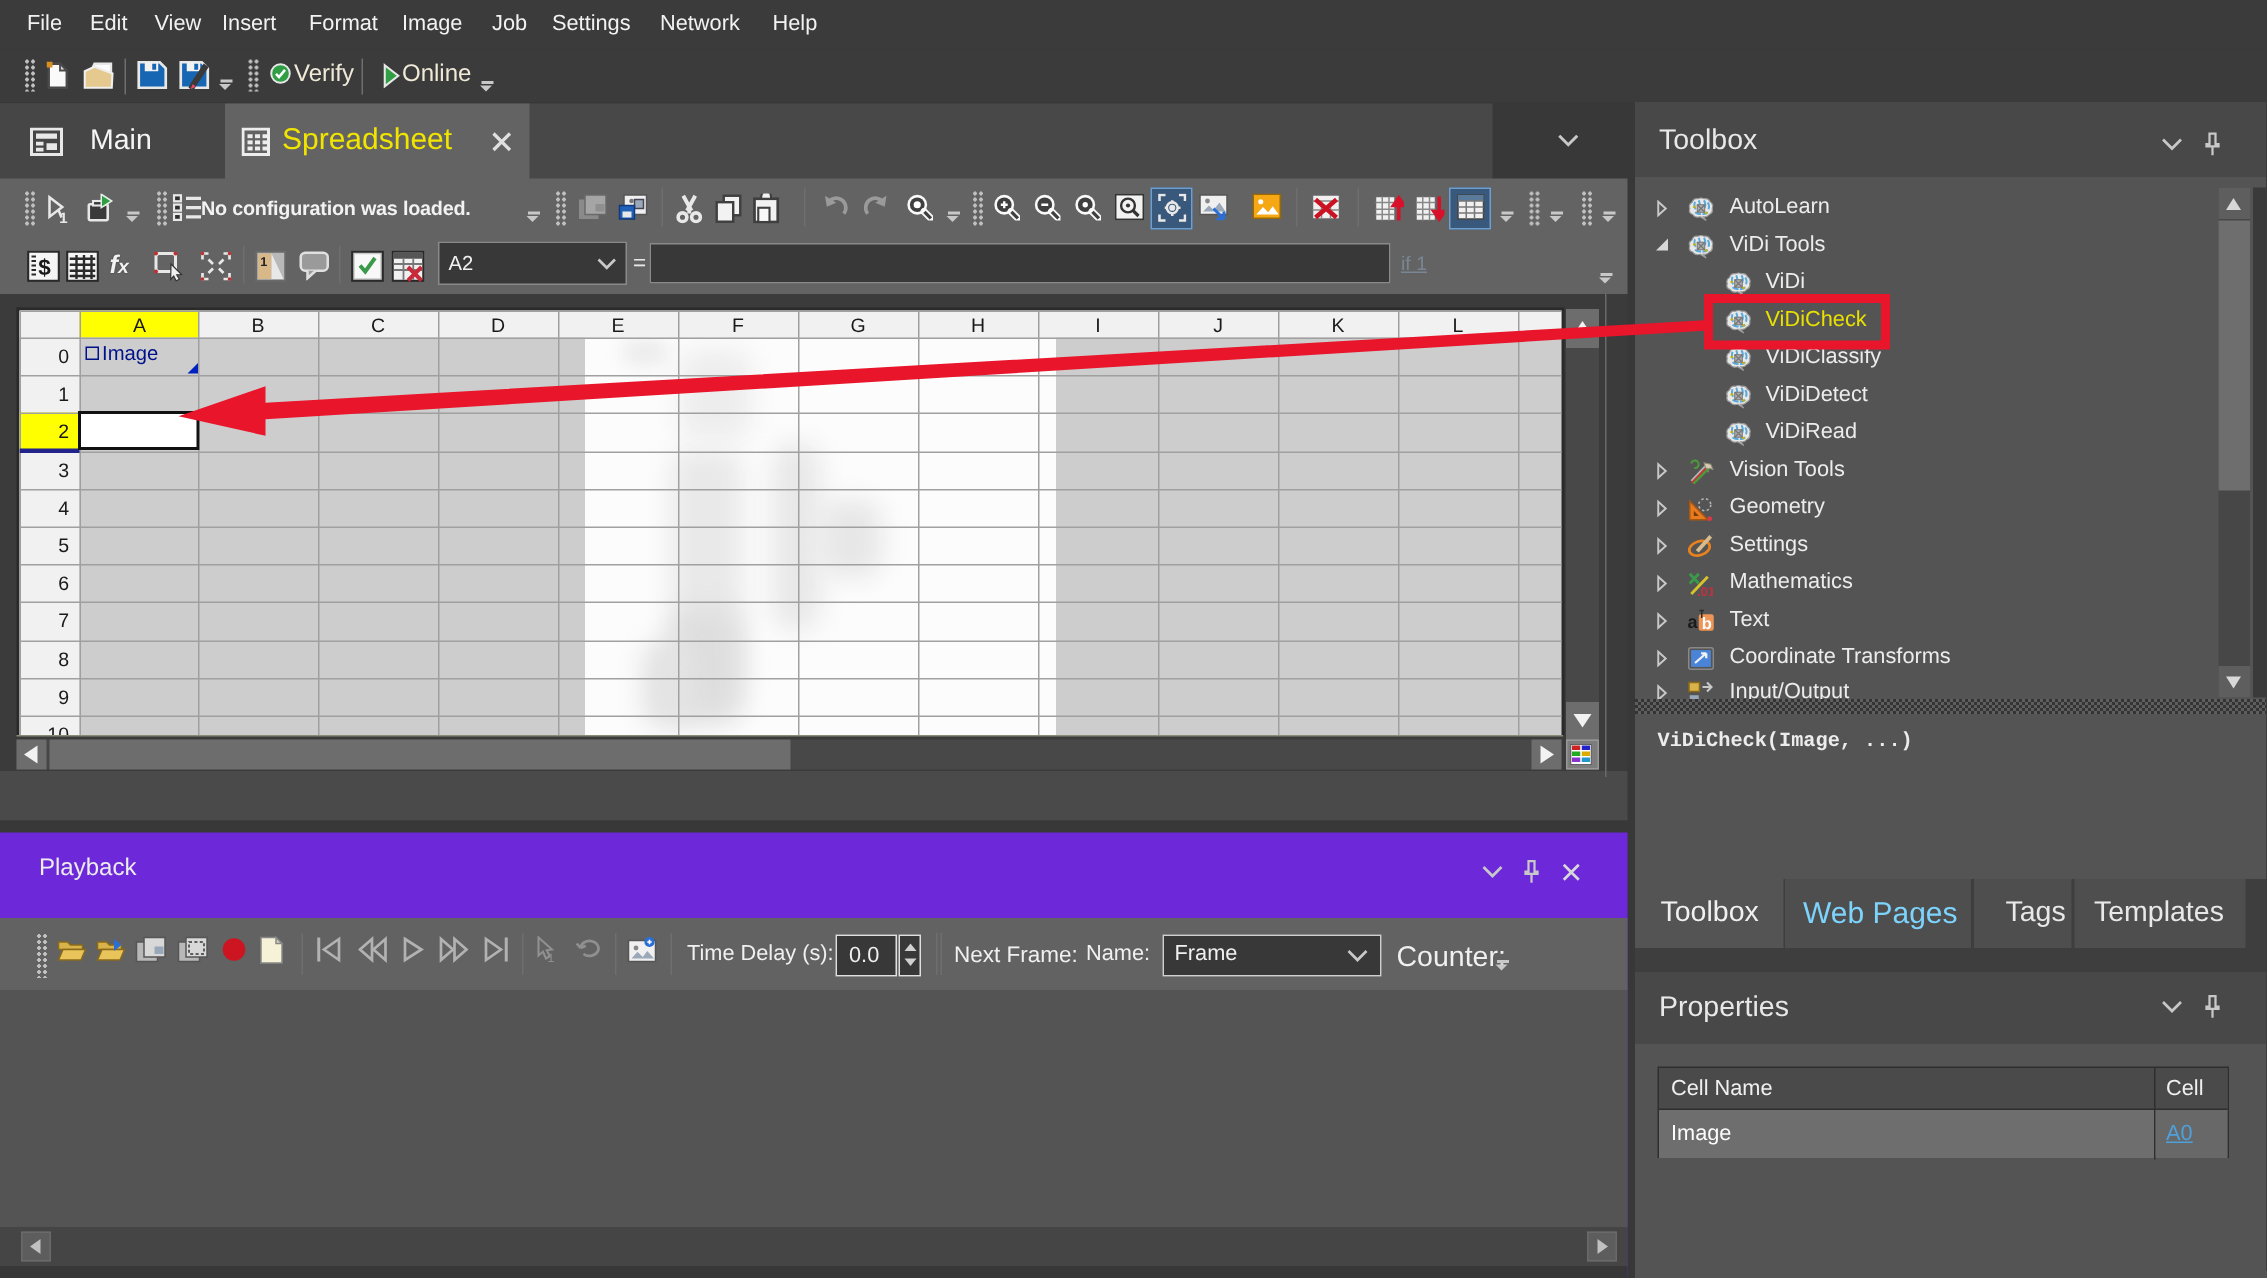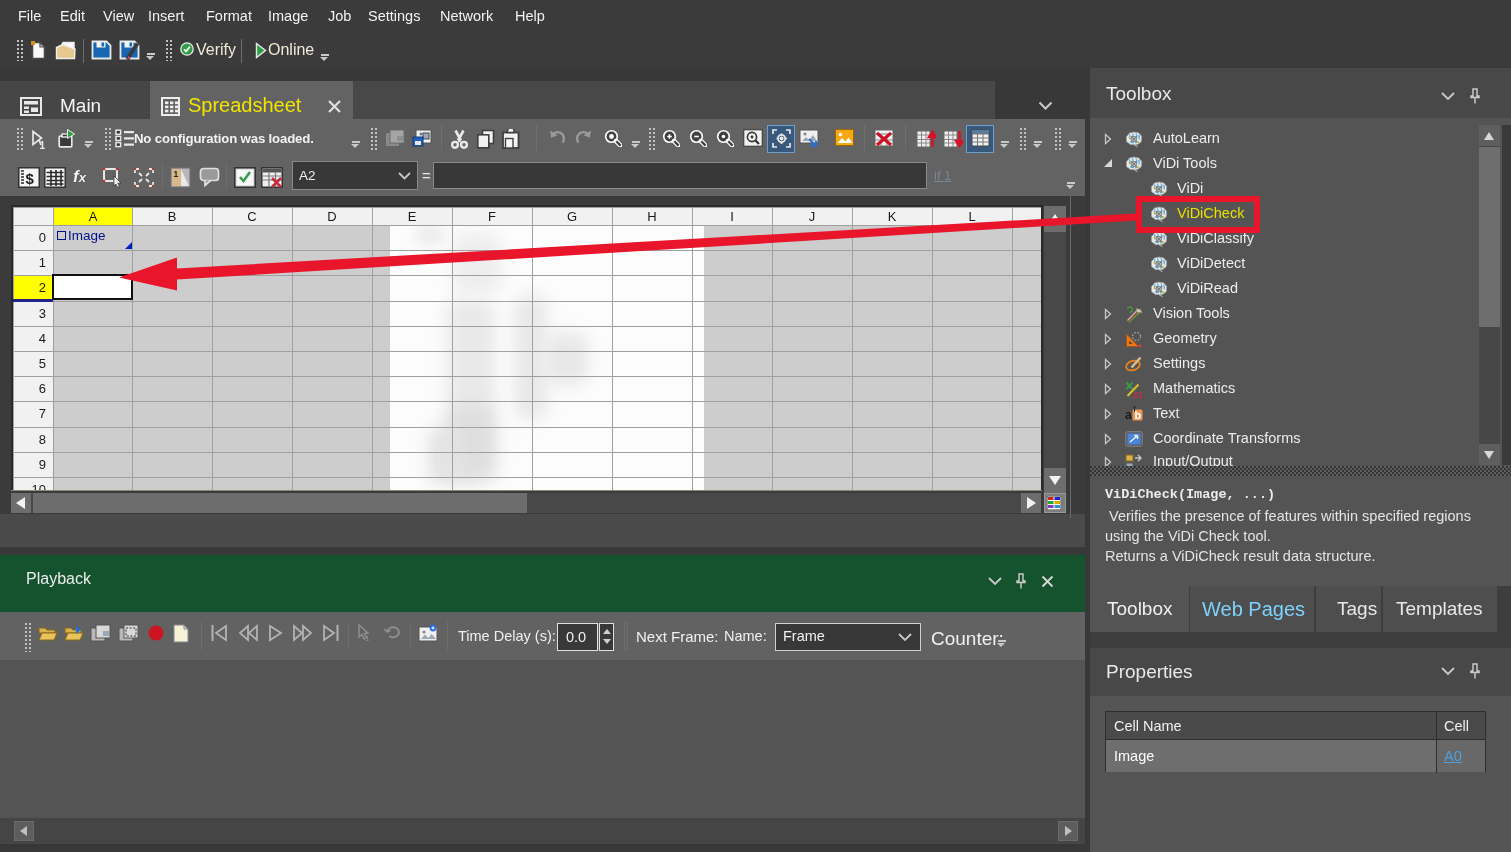--- a/index.html
+++ b/index.html
@@ -57,21 +57,21 @@
 <path d="M4 7.2 l2 2.2 L10 4.6" fill="none" stroke="#ffffff" stroke-width="1.7"></path>
       </svg>
 <span style="position:absolute;left:196px;top:8px;font-size:16px;color:#f0e9d8">Verify</span>
 <div class="sep" style="left:241px;top:6px;height:24px"></div>
 <svg class="icon" style="left:255px;top:9px" width="12" height="17" viewBox="0 0 12 17">
 <path d="M1.5 1.5 L10.5 8.5 L1.5 15.5 z" fill="#2f9e44" stroke="#e8e8e8" stroke-width="1.4"></path>
       </svg>
 <span style="position:absolute;left:268px;top:8px;font-size:16px;color:#f0e9d8">Online</span>
 <div class="dd" style="left:320px;top:21px"></div>
 </div>
-<div class="abs" style="left:0;top:81px;width:995px;height:51px;background:#484848">
+<div class="abs" style="left:0;top:69px;width:995px;height:51px;background:#484848">
 <div class="abs" style="left:0;top:0;width:150px;height:51px;background:#464646"></div>
 <svg class="icon" style="left:20px;top:16px" width="22" height="19" viewBox="0 0 22 19">
 <rect x="1" y="1" width="20" height="17" fill="none" stroke="#e8e8e8" stroke-width="2"></rect>
 <rect x="4" y="4" width="14" height="3.5" fill="#e8e8e8"></rect>
 <rect x="4" y="9.5" width="5" height="2.5" fill="#e8e8e8"></rect>
 <rect x="4" y="13.5" width="5" height="2.5" fill="#e8e8e8"></rect>
 <rect x="11" y="10.5" width="7" height="4.5" fill="#e8e8e8"></rect>
       </svg>
 <span style="position:absolute;left:60px;top:14px;font-size:19px;color:#f5f5f5">Main</span>
 <div class="abs" style="left:150px;top:0;width:203px;height:51px;background:#636363"></div>
@@ -404,21 +404,21 @@
 <rect x="0" y="0" width="14" height="14" fill="#fff" stroke="#333"></rect>
 <rect x="1" y="1" width="5.5" height="3" fill="#cc2222"></rect>
           <rect x="7.5" y="1" width="5.5" height="3" fill="#2222cc"></rect>
 <rect x="1" y="5" width="5.5" height="3" fill="#22aa22"></rect>
           <rect x="7.5" y="5" width="5.5" height="3" fill="#ddaa00"></rect>
 <rect x="1" y="9" width="5.5" height="3" fill="#8833cc"></rect>
           <rect x="7.5" y="9" width="5.5" height="3" fill="#2299cc"></rect>
         </svg>
 </div>
 </div>
-<div class="abs" style="left:0;top:555px;width:1085px;height:297px;background:#14532d">
+<div class="abs" style="left:0;top:555px;width:1085px;height:297px;background:#6d28d9">
 <div style="position:absolute;left:26px;top:15px;font-size:16px;color:#ececec">Playback</div>
 <svg class="icon" style="left:988px;top:22px" width="14" height="9" viewBox="0 0 14 9">
         <path d="M1 1 L7 7 L13 1" fill="none" stroke="#c8c8c8" stroke-width="1.8"></path>
       </svg>
 <svg class="icon" style="left:1015px;top:18px" width="12" height="16" viewBox="0 0 12 16">
         <path d="M4 1 h4 v7 h2 v1.5 h-8 v-1.5 h2 z M6 9.5 v6" stroke="#c8c8c8" stroke-width="1.5" fill="none"></path>
       </svg>
 <svg class="icon" style="left:1041px;top:20px" width="13" height="13" viewBox="0 0 13 13">
         <path d="M1.5 1.5 L11.5 11.5 M11.5 1.5 L1.5 11.5" stroke="#d8d8d8" stroke-width="1.8"></path>
       </svg>
@@ -662,21 +662,20 @@
 <div class="abs" style="left:0;top:0;width:21px;height:21px;background:#5e5e5e"></div>
 <div class="abs" style="left:5px;top:7px;width:0;height:0;border-left:5.5px solid transparent;border-right:5.5px solid transparent;border-bottom:8px solid #d8d8d8"></div>
 <div class="abs" style="left:0;top:22px;width:21px;height:180px;background:#6e6e6e"></div>
 <div class="abs" style="left:0;top:319px;width:21px;height:21px;background:#5e5e5e"></div>
 <div class="abs" style="left:5px;top:326px;width:0;height:0;border-left:5.5px solid transparent;border-right:5.5px solid transparent;border-top:8px solid #d8d8d8"></div>
 </div>
 <div class="abs" style="left:412px;top:57px;width:9px;height:340px;background:#3a3a3a"></div>
 <div class="abs" style="left:0;top:398px;width:421px;height:10px;background-image:repeating-conic-gradient(#5e5e5e 0% 25%, #343434 0% 50%);background-size:4px 4px"></div>
 <div class="abs" style="left:0;top:408px;width:421px;height:110px;background:#545454">
 <div style="position:absolute;left:15px;top:11px;font-size:13.5px;color:#ececec;font-family:'Liberation Mono',monospace;font-weight:bold">ViDiCheck(Image, ...)</div>
-<div style="position:absolute;left:15px;top:30px;font-size:14.5px;color:#e4e4e4;line-height:20px">&nbsp;Verifies the presence of features within specified regions<br>using the ViDi Check tool.<br>Returns a ViDiCheck result data structure.</div>
 </div>
 <div class="abs" style="left:0;top:518px;width:421px;height:46px;background:#3e3e3e">
 <div class="abs" style="left:0;top:0;width:99px;height:46px;background:#545454"></div>
 <span style="position:absolute;left:17px;top:12px;font-size:19px;color:#f0f0f0">Toolbox</span>
 <div class="abs" style="left:100px;top:0;width:124px;height:46px;background:#4e4e4e"></div>
 <span style="position:absolute;left:112px;top:12px;font-size:20px;color:#7dd3fc">Web Pages</span>
 <div class="abs" style="left:226px;top:0;width:65px;height:46px;background:#4e4e4e"></div>
 <span style="position:absolute;left:247px;top:12px;font-size:19px;color:#e8e8e8">Tags</span>
 <div class="abs" style="left:293px;top:0;width:114px;height:46px;background:#4e4e4e"></div>
 <span style="position:absolute;left:306px;top:12px;font-size:19px;color:#e8e8e8">Templates</span>

